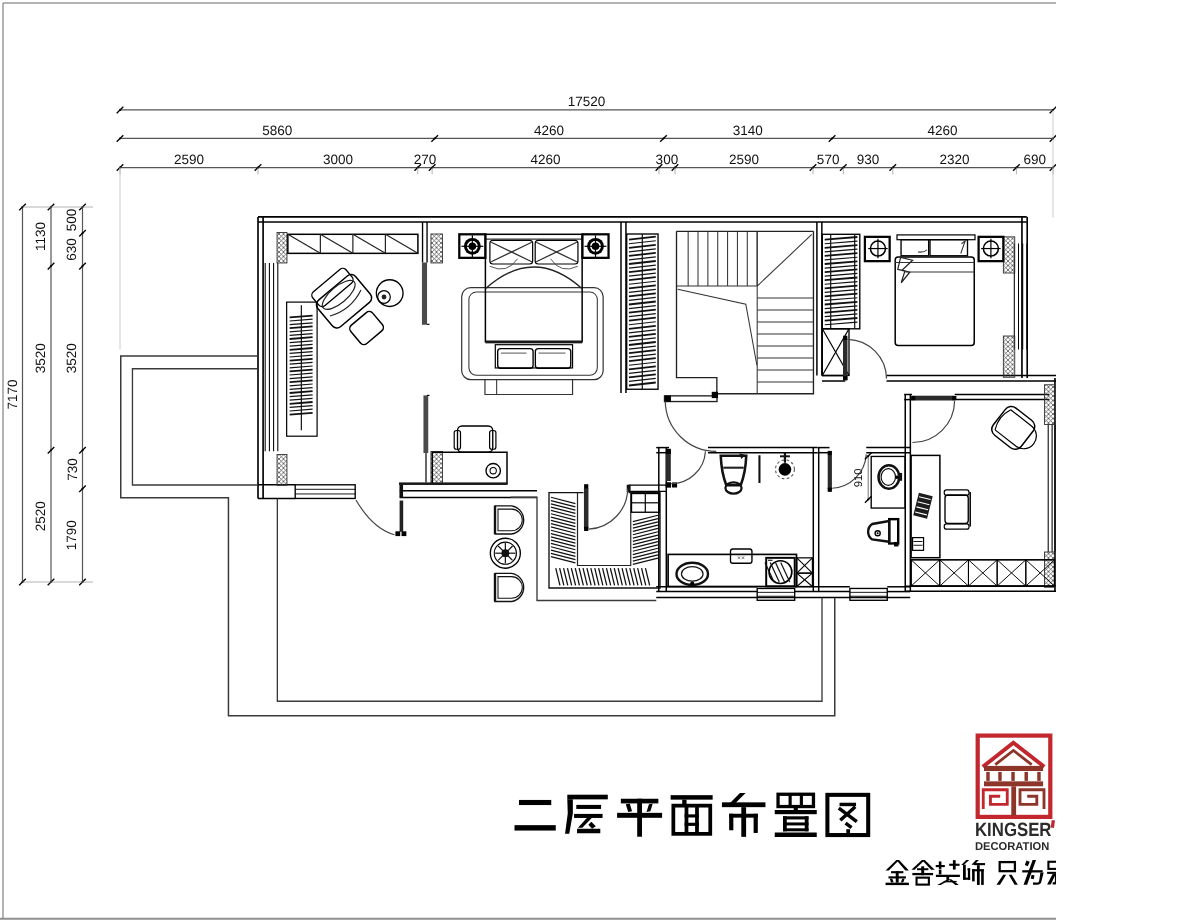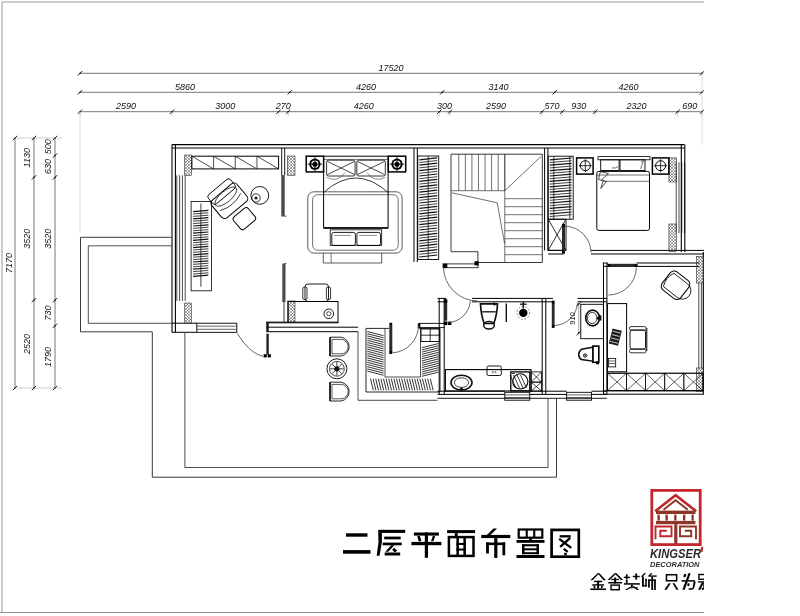--- a/index.html
+++ b/index.html
@@ -1,15 +1,15 @@
 <!DOCTYPE html>
 <html><head><meta charset="utf-8">
 <style>
 html,body{margin:0;padding:0;background:#fff;}
-#page{position:relative;width:704px;height:616px;background:#fff;overflow:hidden;font-style:italic;}
+#page{position:relative;width:704px;height:616px;background:#fff;overflow:hidden;}
 </style></head><body>
 <div id="page">
 <svg width="800" height="616" viewBox="0 0 800 616" xmlns="http://www.w3.org/2000/svg">
 <defs>
 <pattern id="ph" width="3" height="3" patternUnits="userSpaceOnUse">
  <path d="M0,3 L3,0 M0,0 L3,3" stroke="#444" stroke-width="0.5"></path>
 </pattern>
 </defs>
 <rect x="0" y="0" width="800" height="616" fill="#ffffff"></rect>
 

